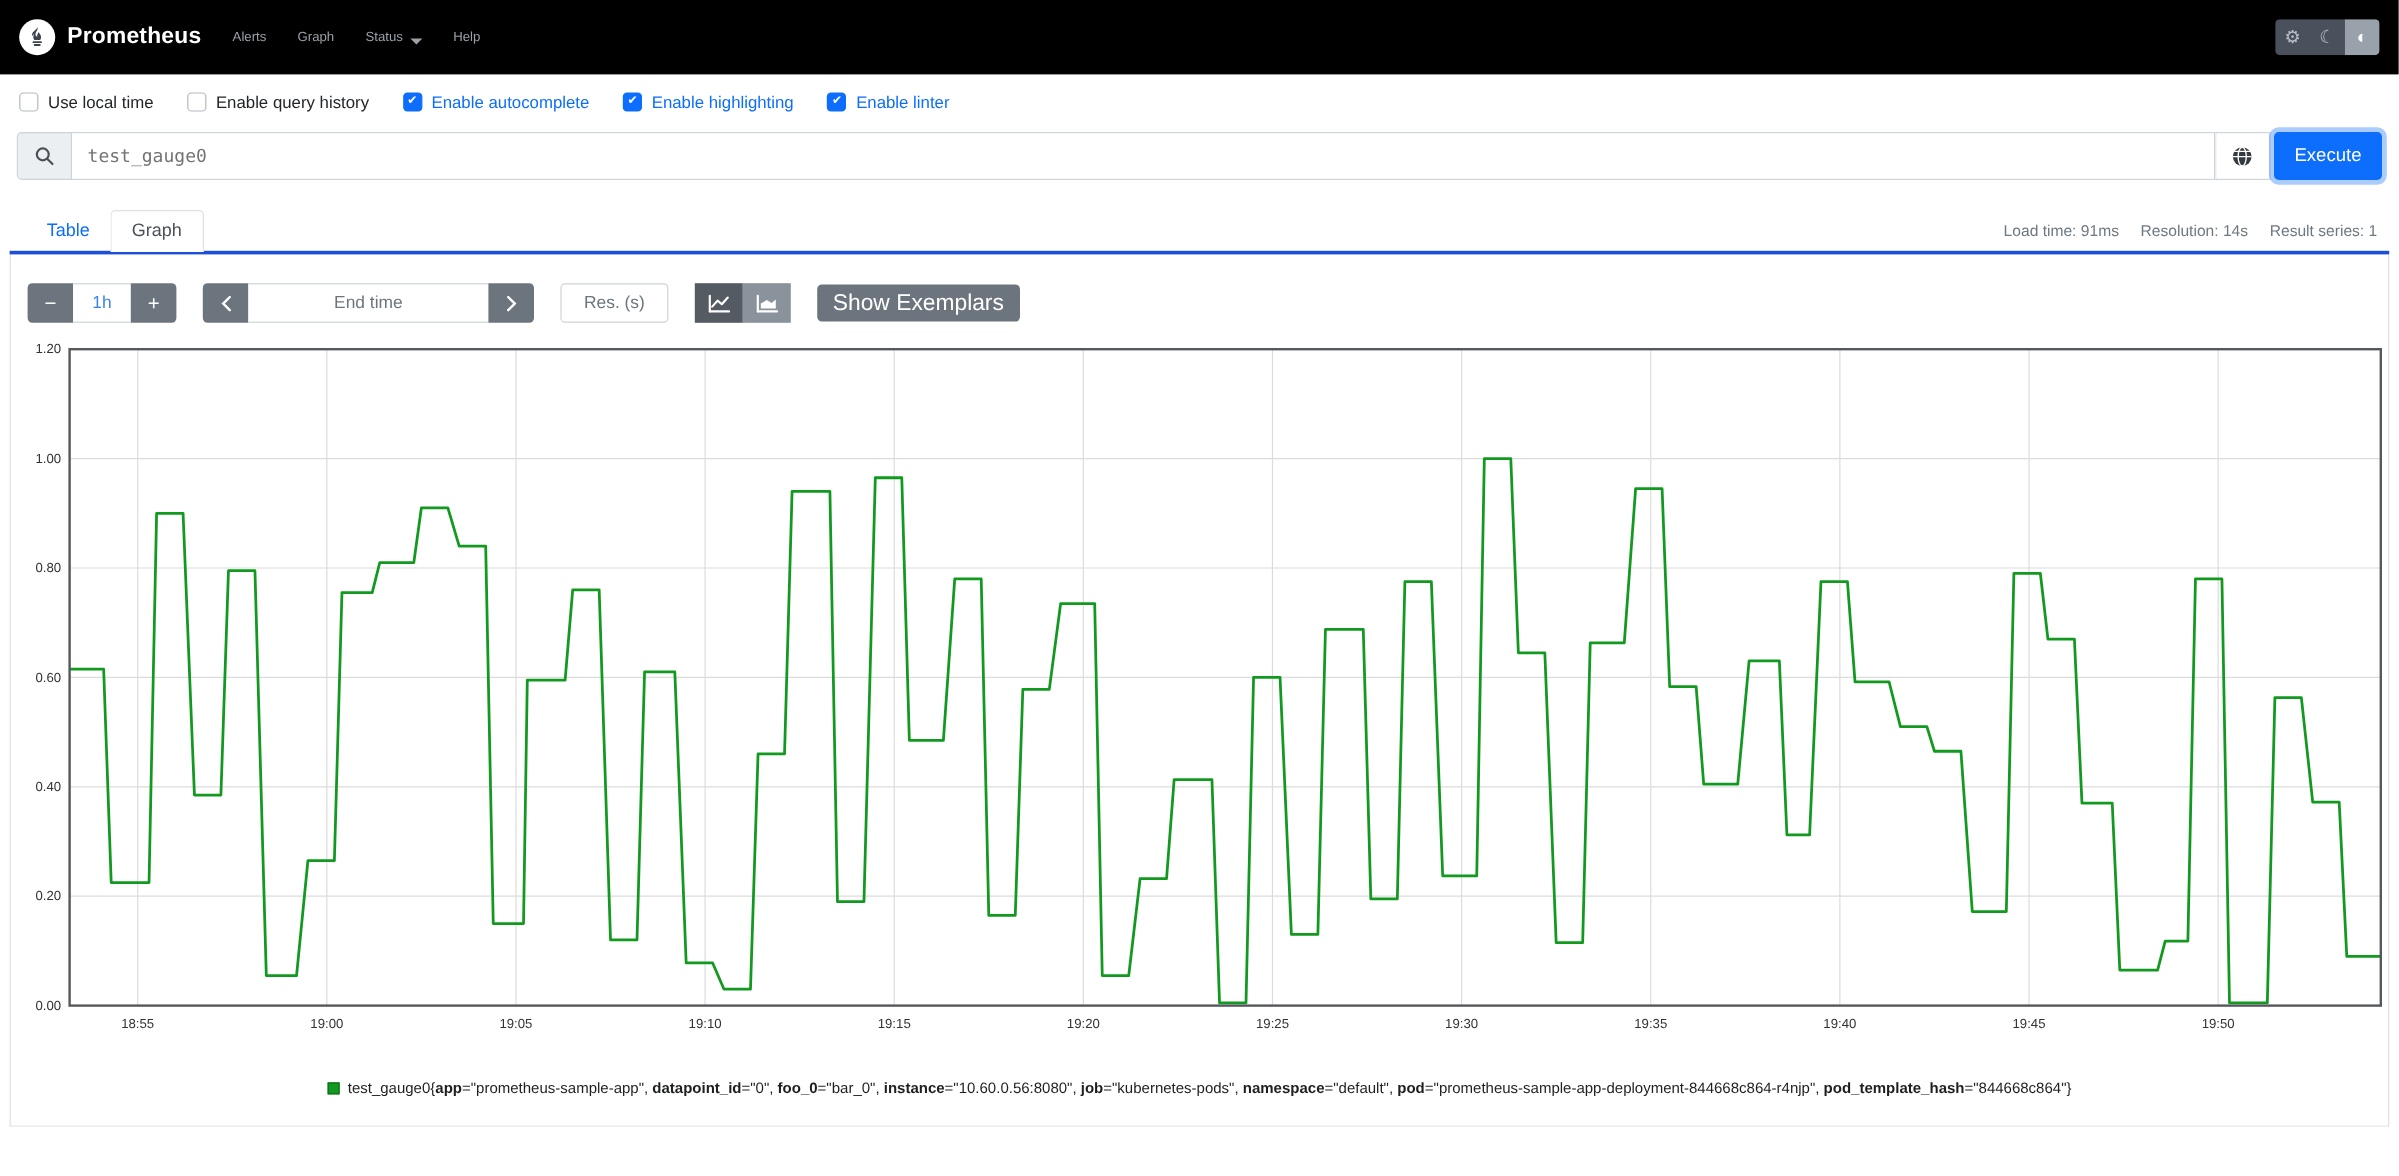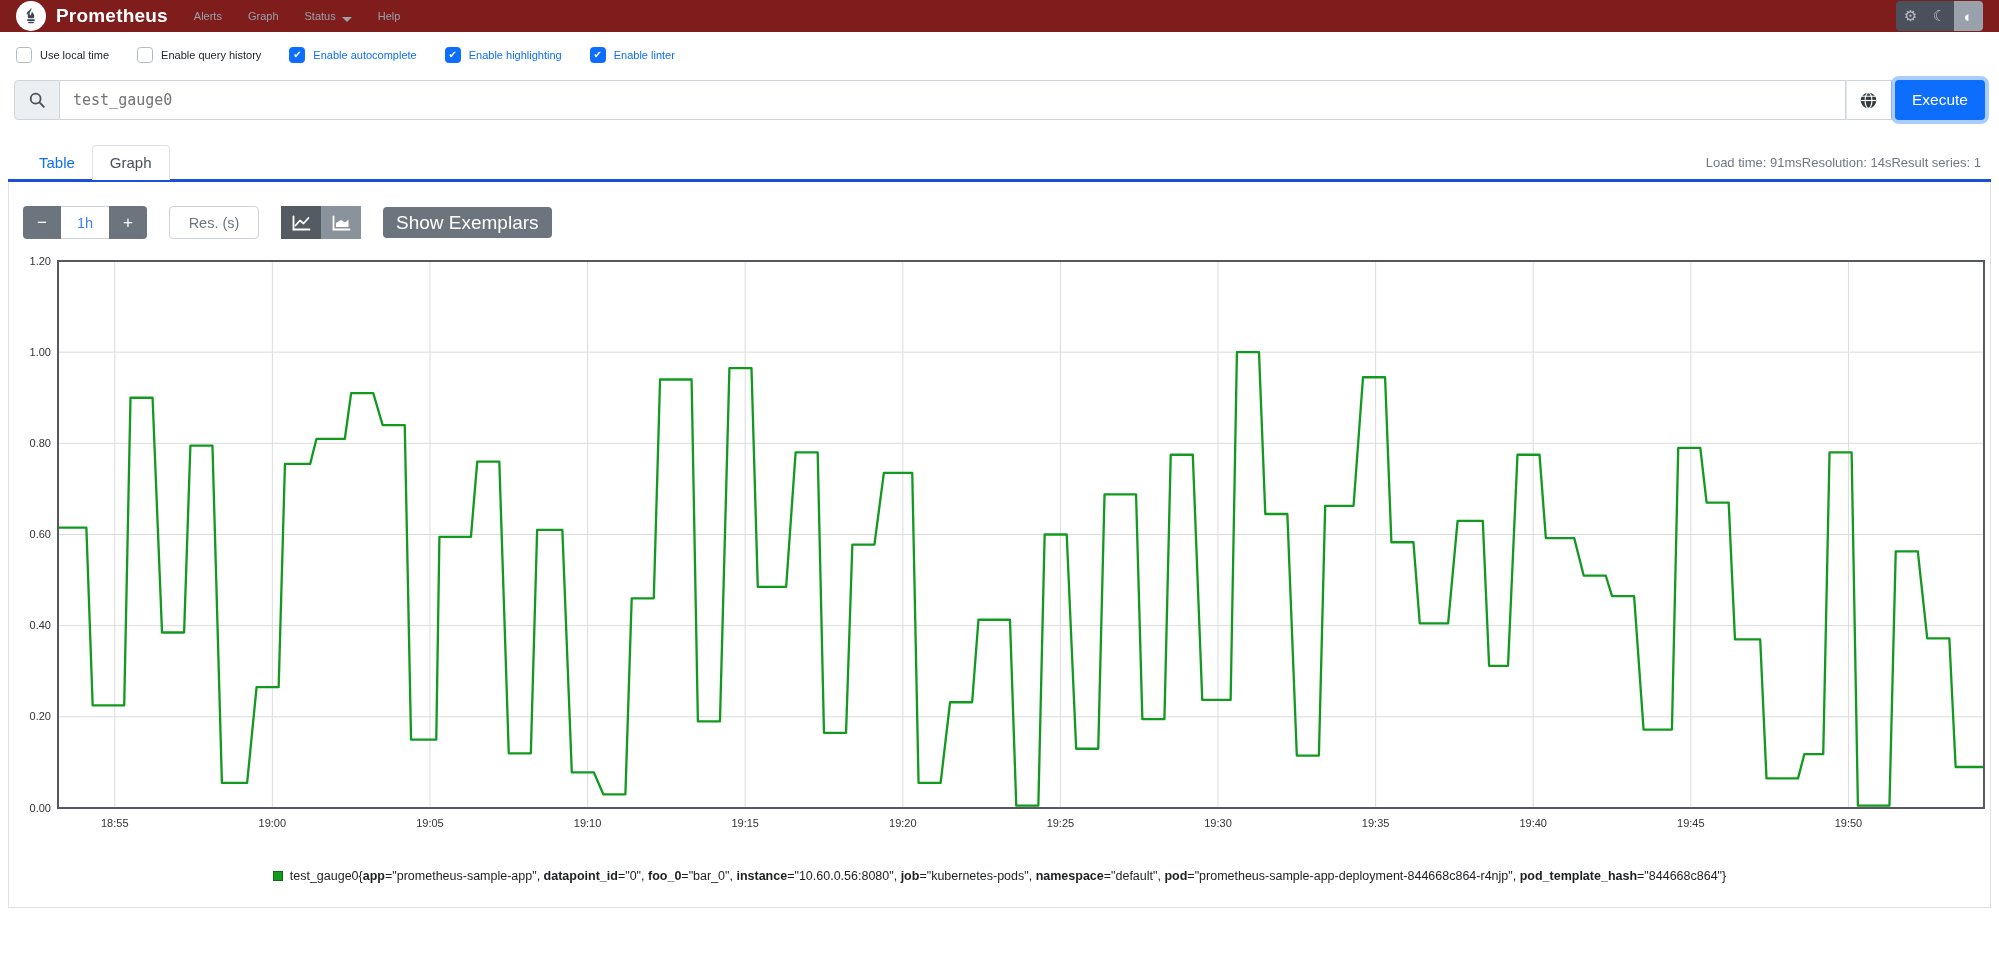--- a/index.html
+++ b/index.html
@@ -1,51 +1,51 @@
 <!DOCTYPE html>
 <html><head>
 <meta charset="utf-8">
 <style>
   * { box-sizing: border-box; }
   html,body { margin:0; padding:0; background:#fff; font-family:"Liberation Sans", sans-serif; }
   body { width:1999px; }
 
   
-  .navbar { height:32px; background:#7f1d1d; display:flex; align-items:center; padding:0 16px; }
+  .navbar { height:62px; background:#000000; display:flex; align-items:center; padding:0 16px; }
   .brand { display:flex; align-items:center; gap:10px; margin-right:26px; cursor:pointer; }
   .logo { width:30px; height:30px; border-radius:50%; background:#fff; display:flex; align-items:center; justify-content:center; }
   .brand-name { color:#fff; font-size:19px; font-weight:600; letter-spacing:.2px; }
   .nav-link { color:#9aa1a9; font-size:11px; margin-right:26px; text-decoration:none; display:flex; align-items:flex-end; gap:6px; cursor:pointer; }
   .caret { width:0; height:0; border-left:5px solid transparent; border-right:5px solid transparent; border-top:5px solid #9aa1a9; display:inline-block; }
   .theme-group { margin-left:auto; display:flex; border-radius:4px; overflow:hidden; }
   .theme-btn { width:29px; height:30px; background:#4a515c; border:none; display:flex; align-items:center; justify-content:center; color:#b9bec5; font-size:15px; cursor:pointer; padding:0; }
   .theme-btn.active { background:#99a1ab; color:#fff; }
 
   
   .options-row { display:flex; align-items:center; gap:28px; padding:15px 16px 17px; }
   .opt { display:flex; align-items:center; gap:8px; cursor:pointer; }
   .cb { width:16px; height:16px; border-radius:3.5px; border:1px solid #b3bac1; background:#fff; display:flex; align-items:center; justify-content:center; }
   .opt.checked .cb { background:#0d6efd; border-color:#0d6efd; }
   .opt.checked .cb::after { content:"✔"; color:#fff; font-size:10px; line-height:1; }
-  .opt-label { font-size:11px; color:#212529; }
+  .opt-label { font-size:14px; color:#212529; }
   .opt.checked .opt-label { color:#0d6efd; }
 
   
   .query-row { display:flex; margin:0 14px; height:40px; }
   .q-prefix { width:46px; background:#eceff1; border:1px solid #ced4da; border-radius:4px 0 0 4px; display:flex; align-items:center; justify-content:center; }
   .q-input { flex:1; border:1px solid #ced4da; border-left:none; font-family:"DejaVu Sans Mono", monospace; font-size:15px; color:#737373; padding:0 13px; outline:none; }
   .q-globe { width:46px; background:#fff; border:1px solid #ced4da; border-left:1px solid #e3e7ea; display:flex; align-items:center; justify-content:center; cursor:pointer; }
   .q-exec { margin-left:3px; background:#0d6efd; border:none; color:#fff; font-size:15.5px; padding:0 17px; border-radius:4px; cursor:pointer; box-shadow:0 0 0 4px rgba(13,110,253,.35); font-family:inherit; }
 
   
   .tabs-row { margin:24px 8px 0; border-bottom:3px solid #1d4ed8; display:flex; align-items:flex-end; padding-left:14px; position:relative; height:38px; }
   .tab { padding:8px 17px; font-size:15px; border-radius:4px 4px 0 0; cursor:pointer; }
   .tab.inactive { color:#0d6efd; }
   .tab.active { background:#fff; border:1px solid #dee2e6; border-bottom-color:#fff; color:#495057; margin-bottom:-1px; }
-  .stats { position:absolute; right:10px; bottom:9px; display:flex; font-size:13px; color:#6e7883; }
+  .stats { position:absolute; right:10px; bottom:9px; display:flex; gap:18px; font-size:13px; color:#6e7883; }
 
   
   .panel { margin:0 8px; border:solid #dee2e6; border-width:0 1px 1px; padding:24px 0 24px; }
 
   .controls { display:flex; align-items:center; padding-left:14px; gap:22px; }
   .bgrp { display:flex; border-radius:4px; }
   .gbtn { background:#6c757d; border:none; color:#fff; width:38px; height:33px; display:flex; align-items:center; justify-content:center; font-size:17px; cursor:pointer; padding:0; }
   .bgrp .gbtn:first-child { border-radius:4px 0 0 4px; }
   .bgrp .gbtn:last-child { border-radius:0 4px 4px 0; }
   .ginput { border:1px solid #ced4da; height:33px; text-align:center; color:#3b82f6; font-size:14.5px; outline:none; font-family:inherit; }
@@ -155,20 +155,33 @@
   </div>
 </div>
 
 <div class="panel">
 
   <div class="controls">
     <div class="bgrp">
       <button class="gbtn">−</button>
       <input class="ginput dur" value="1h" style="">
       <button class="gbtn">+</button>
+    </div>
+    <div class="bgrp">
+      <button class="gbtn">
+        <svg width="9" height="14" viewBox="0 0 9 14" fill="none" stroke="#fff" stroke-width="2" stroke-linecap="round">
+            <polyline points="7.5,1.5 2,7 7.5,12.5"></polyline>
+          </svg>
+      </button>
+      <input class="ginput endtime" placeholder="End time" style="">
+      <button class="gbtn">
+        <svg width="9" height="14" viewBox="0 0 9 14" fill="none" stroke="#fff" stroke-width="2" stroke-linecap="round">
+            <polyline points="1.5,1.5 7,7 1.5,12.5"></polyline>
+          </svg>
+      </button>
     </div>
     <input class="ginput res" placeholder="Res. (s)" style="">
     <div class="bgrp">
       <button class="icon-btn active">
         <svg width="19" height="16" viewBox="0 0 19 16" fill="none" stroke="#fff" stroke-width="1.8" stroke-linecap="round" stroke-linejoin="round">
           <polyline points="1.5,14.5 1.5,1.5"></polyline>
             <polyline points="1.5,14.5 17.5,14.5"></polyline>
           <polyline points="3.5,10.5 8,5.5 11.5,8.5 16.5,3"></polyline>
         </svg>
       </button>

